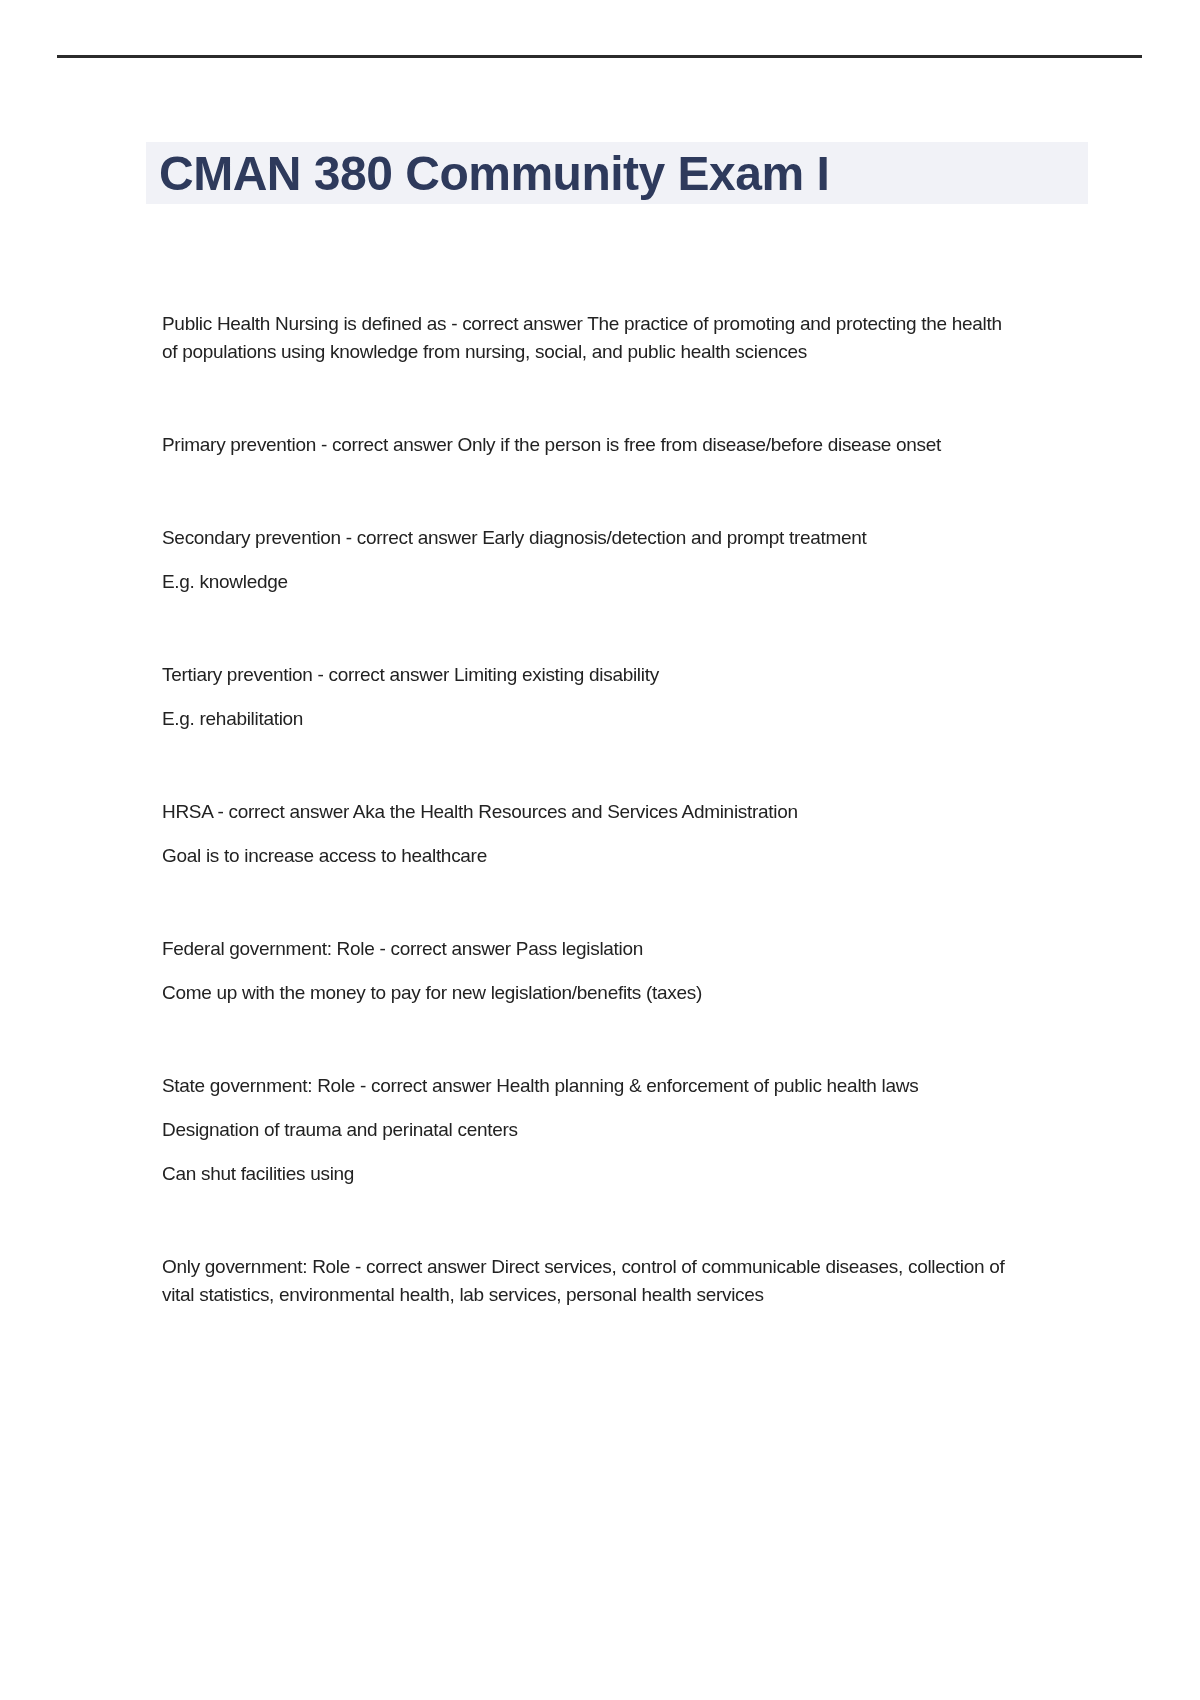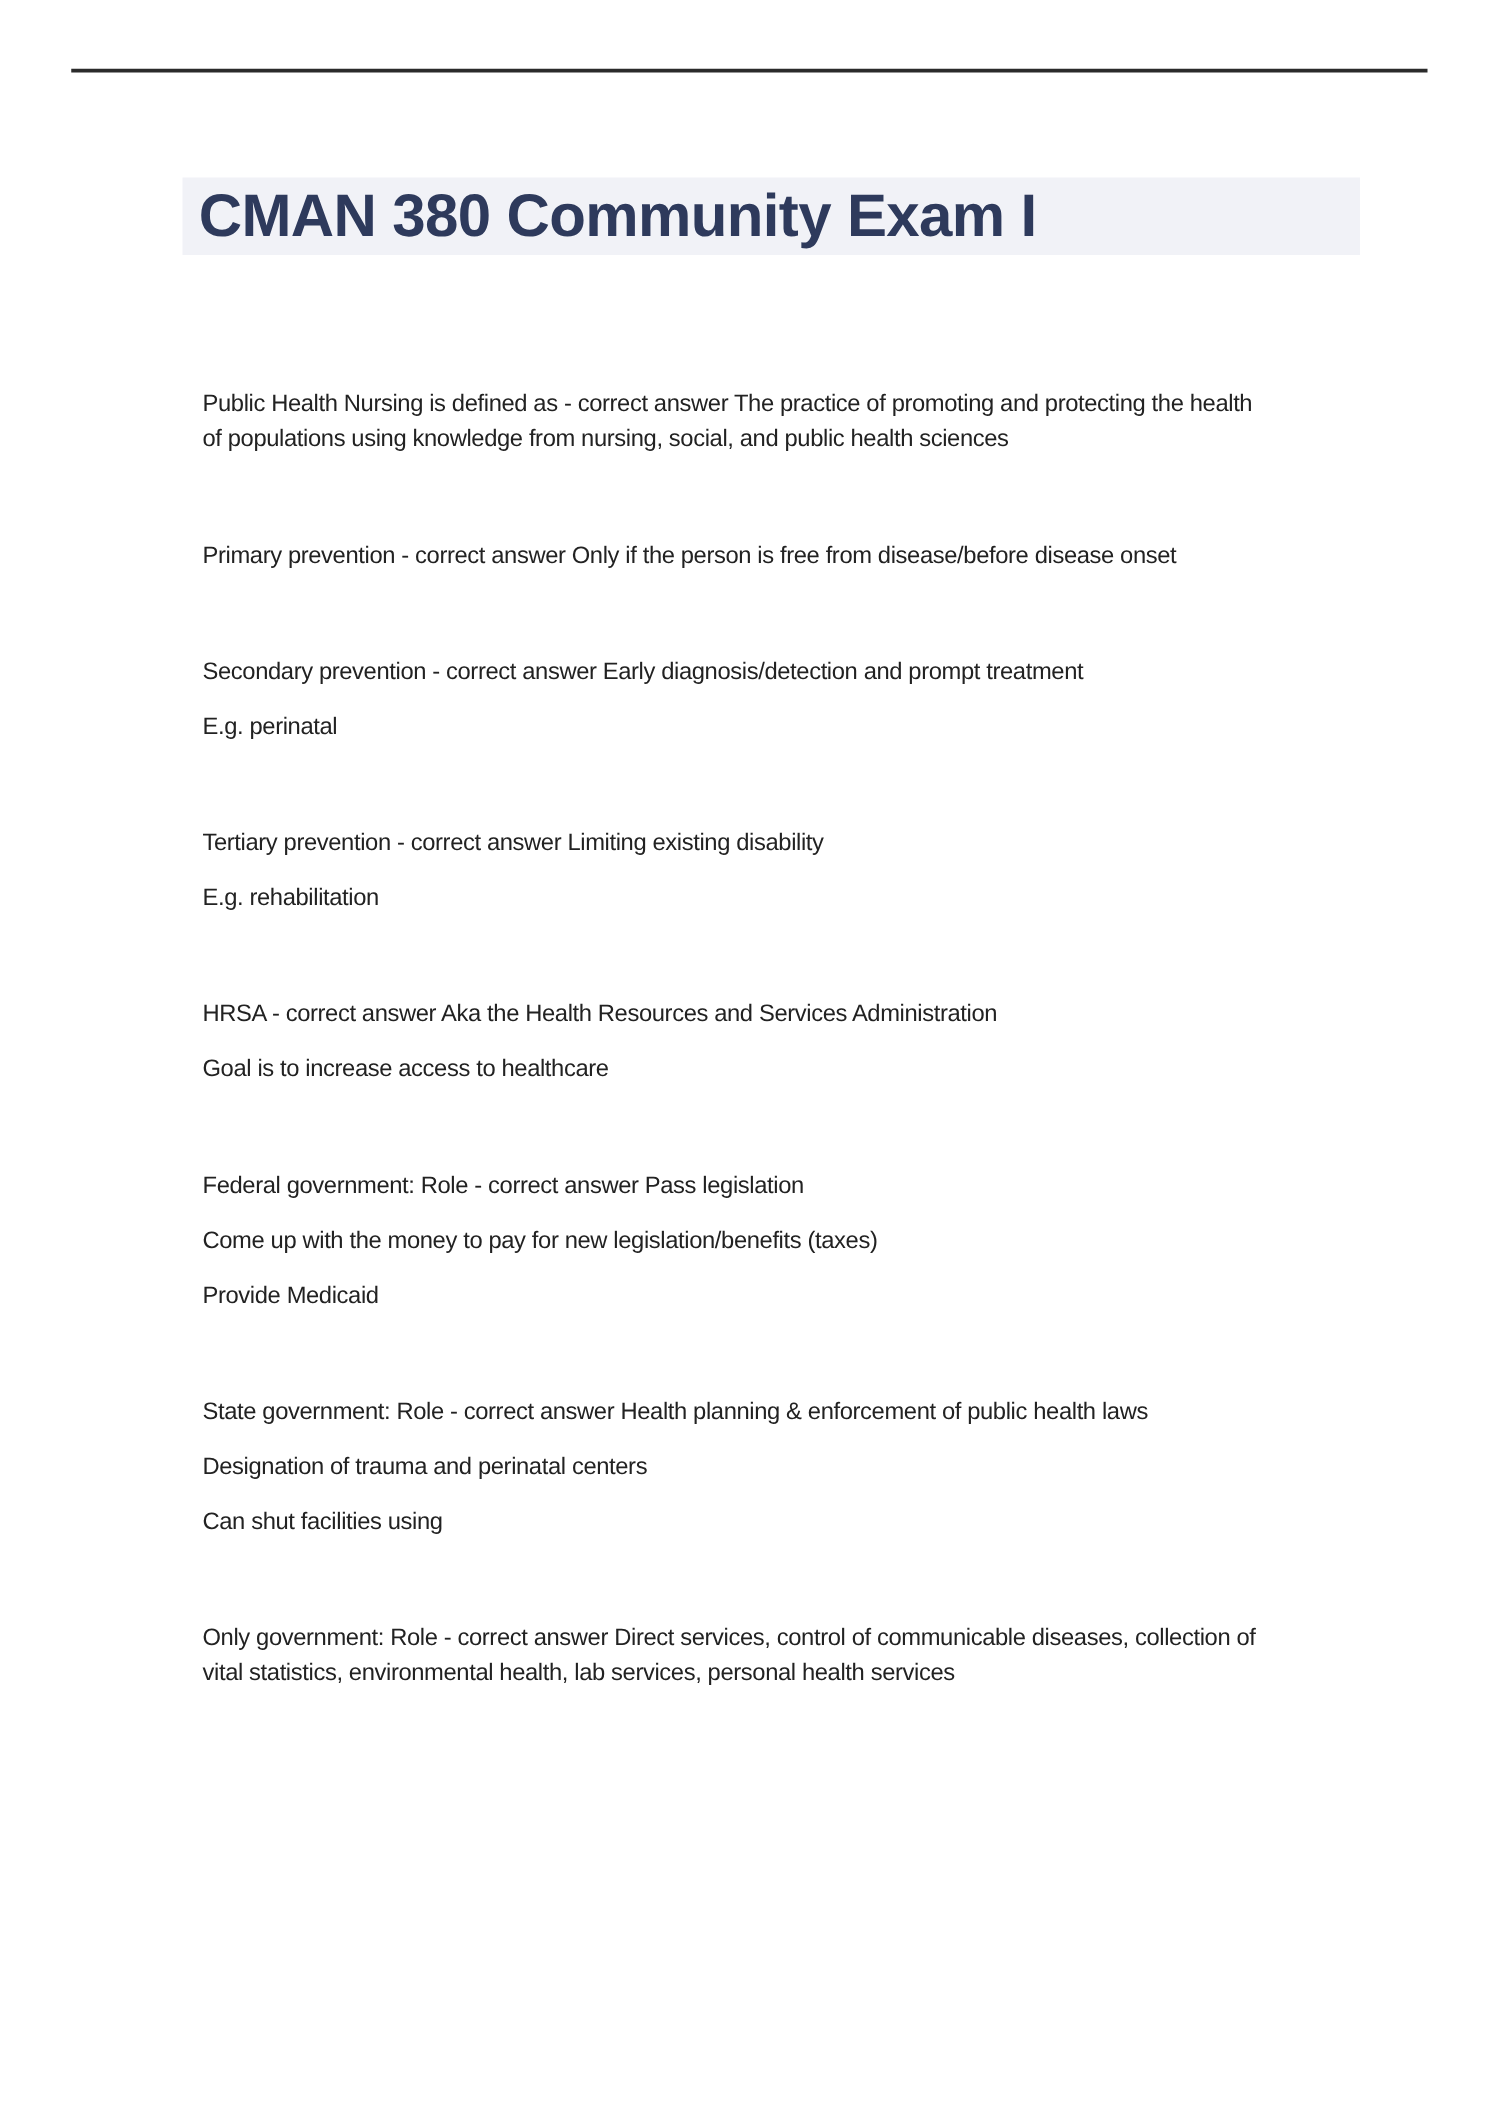--- a/index.html
+++ b/index.html
@@ -74,21 +74,21 @@
       <div class="qa-block">
         <div class="para">
           <div class="line">Primary prevention - correct answer Only if the person is free from disease/before disease onset</div>
         </div>
       </div>
       <div class="qa-block">
         <div class="para">
           <div class="line">Secondary prevention - correct answer Early diagnosis/detection and prompt treatment</div>
         </div>
         <div class="para">
-          <div class="line">E.g. perinatal</div>
+          <div class="line">E.g. knowledge</div>
         </div>
       </div>
       <div class="qa-block">
         <div class="para">
           <div class="line">Tertiary prevention - correct answer Limiting existing disability</div>
         </div>
         <div class="para">
           <div class="line">E.g. rehabilitation</div>
         </div>
       </div>
@@ -100,23 +100,20 @@
           <div class="line">Goal is to increase access to healthcare</div>
         </div>
       </div>
       <div class="qa-block">
         <div class="para">
           <div class="line">Federal government: Role - correct answer Pass legislation</div>
         </div>
         <div class="para">
           <div class="line">Come up with the money to pay for new legislation/benefits (taxes)</div>
         </div>
-        <div class="para">
-          <div class="line">Provide Medicaid</div>
-        </div>
       </div>
       <div class="qa-block">
         <div class="para">
           <div class="line">State government: Role - correct answer Health planning &amp; enforcement of public health laws</div>
         </div>
         <div class="para">
           <div class="line">Designation of trauma and perinatal centers</div>
         </div>
         <div class="para">
           <div class="line">Can shut facilities using</div>

